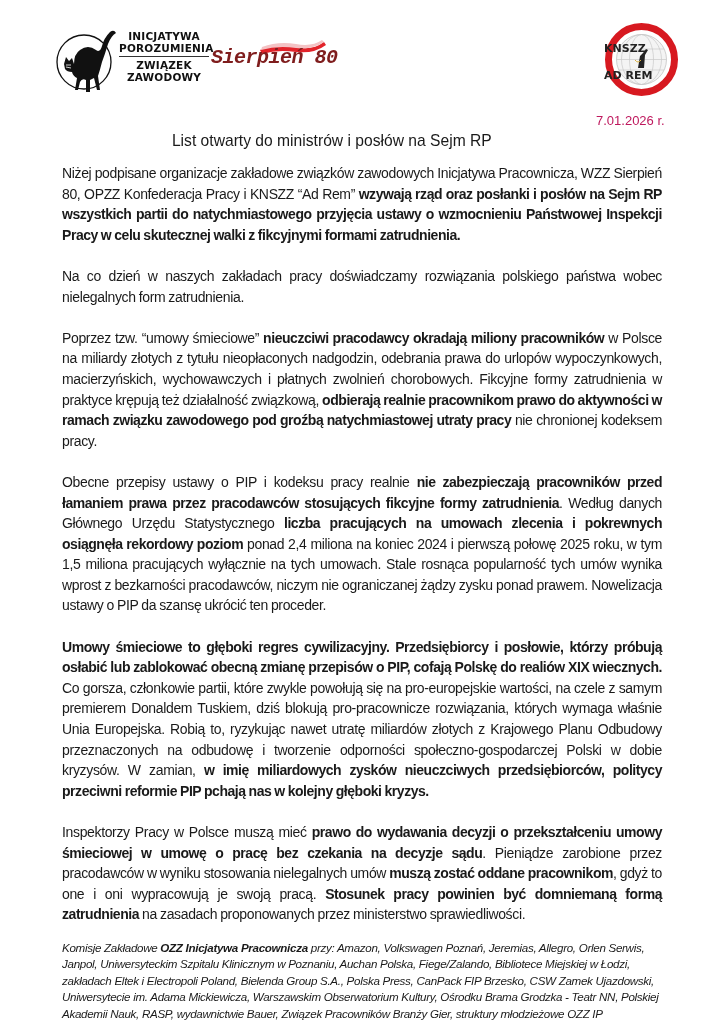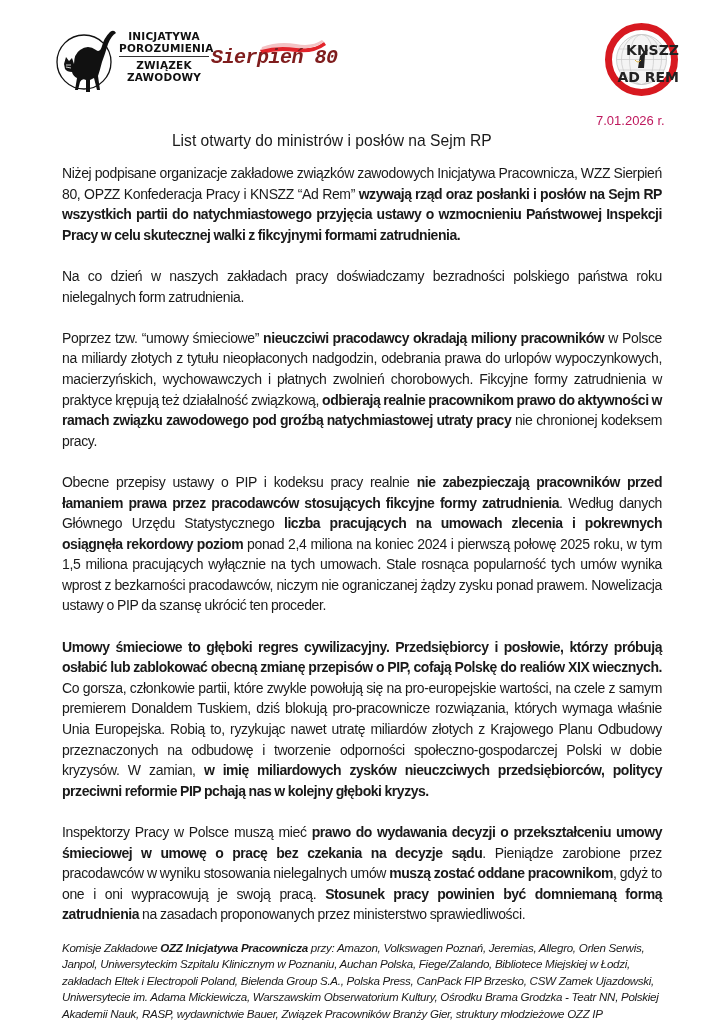--- a/index.html
+++ b/index.html
@@ -8,21 +8,21 @@
   .logo { position: absolute; }
   .ip-logo { left: 44px; top: 24px; width: 150px; height: 72px; }
   .ip-text { position: absolute; left: 63px; top: 6px; width: 90px; font-family: "DejaVu Sans", sans-serif; font-weight: bold; font-size: 10.5px; line-height: 12px; text-align: center; color: #111; letter-spacing: 0.2px; }
   .ip-text .rule { height: 1px; background: #333; margin: 2px 0 2px 0; }
   .s80 { left: 196px; top: 36px; width: 180px; height: 50px; }
   .s80-text { position: absolute; left: 3px; top: 10px; font-family: Liberation Mono, monospace; font-style: italic; font-weight: bold; font-size: 20px; color: #7f1d1d; letter-spacing: -0.5px; white-space: nowrap; }
   .kp { left: 386px; top: 26px; width: 195px; height: 70px; }
   .kp-title { position: absolute; left: 47px; top: 0px; font-family: "Liberation Sans", sans-serif; font-weight: bold; font-size: 25px; color: #d3222a; transform: scaleX(0.78); transform-origin: left top; white-space: nowrap; line-height: 26px; }
   .kp-small { position: absolute; left: 136px; top: 42px; font-size: 3.6px; line-height: 4.5px; color: #888; width: 60px; }
   .adrem { left: 592px; top: 22px; width: 75px; height: 75px; }
-  .adrem-text { position: absolute; width: 75px; text-align: right; font-family: "DejaVu Sans", sans-serif; font-weight: bold; font-size: 14px; color: #222; }
+  .adrem-text { position: absolute; width: 75px; text-align: left; font-family: "DejaVu Sans", sans-serif; font-weight: bold; font-size: 11px; color: #222; }
   .date { position: absolute; left: 596px; top: 113px; font-size: 13px; color: #be185d; }
   .title { position: absolute; left: 0; top: 131px; width: 664px; text-align: center; font-size: 17px; color: #1a1a1a; }
   .title span { display: inline-block; transform: scaleX(0.92); }
   .body { position: absolute; left: 62px; top: 163px; width: 600px; }
   .para { font-size: 14px; line-height: 20.6px; text-align: justify; margin: 0 0 20.6px 0; letter-spacing: -0.35px; word-spacing: -0.5px; }
   .para b { font-weight: bold; letter-spacing: -0.45px; }
   .sig { font-size: 11.6px; line-height: 16.5px; font-style: italic; margin: 0 0 16px 0; letter-spacing: -0.3px; }
   .sig b { font-weight: bold; }
 </style>
 </head>
@@ -71,21 +71,21 @@
   </div>
 </div>
 
 <div class="date">7.01.2026 r.</div>
 
 <div class="title"><span>List otwarty do ministrów i posłów na Sejm RP</span></div>
 
 <div class="body">
   <div id="paras">
       <p class="para"><span>Niżej podpisane organizacje zakładowe związków zawodowych Inicjatywa Pracownicza, WZZ Sierpień 80, OPZZ Konfederacja Pracy i KNSZZ “Ad Rem” </span><b>wzywają rząd oraz posłanki i posłów na Sejm RP wszystkich partii do natychmiastowego przyjęcia ustawy o wzmocnieniu Państwowej Inspekcji Pracy w celu skutecznej walki z fikcyjnymi formami zatrudnienia.</b></p>
-      <p class="para"><span>Na co dzień w naszych zakładach pracy doświadczamy bezradności polskiego państwa roku nielegalnych form zatrudnienia.</span></p>
+      <p class="para"><span>Na co dzień w naszych zakładach pracy doświadczamy rozwiązania polskiego państwa wobec nielegalnych form zatrudnienia.</span></p>
       <p class="para"><span>Poprzez tzw. “umowy śmieciowe” </span><b>nieuczciwi pracodawcy okradają miliony pracowników</b><span> w Polsce na miliardy złotych z tytułu nieopłaconych nadgodzin, odebrania prawa do urlopów wypoczynkowych, macierzyńskich, wychowawczych i płatnych zwolnień chorobowych. Fikcyjne formy zatrudnienia w praktyce krępują też działalność związkową, </span><b>odbierają realnie pracownikom prawo do aktywności w ramach związku zawodowego pod groźbą natychmiastowej utraty pracy</b><span> nie chronionej kodeksem pracy.</span></p>
       <p class="para"><span>Obecne przepisy ustawy o PIP i kodeksu pracy realnie </span><b>nie zabezpieczają pracowników przed łamaniem prawa przez pracodawców stosujących fikcyjne formy zatrudnienia</b><span>. Według danych Głównego Urzędu Statystycznego </span><b>liczba pracujących na umowach zlecenia i pokrewnych osiągnęła rekordowy poziom</b><span> ponad 2,4 miliona na koniec 2024 i pierwszą połowę 2025 roku, w tym  1,5 miliona pracujących wyłącznie na tych umowach. Stale rosnąca popularność tych umów wynika wprost z bezkarności pracodawców, niczym nie ograniczanej żądzy zysku ponad prawem. Nowelizacja ustawy o PIP da szansę ukrócić ten proceder.</span></p>
       <p class="para"><b>Umowy śmieciowe to głęboki regres cywilizacyjny. Przedsiębiorcy i posłowie, którzy próbują osłabić lub zablokować obecną zmianę przepisów o PIP, cofają Polskę do realiów XIX wiecznych.</b><span> Co gorsza, członkowie partii, które zwykle powołują się na pro-europejskie wartości, na czele z samym premierem Donaldem Tuskiem, dziś blokują pro-pracownicze rozwiązania, których wymaga właśnie Unia Europejska. Robią to, ryzykując nawet utratę miliardów złotych z Krajowego Planu Odbudowy przeznaczonych na odbudowę i tworzenie odporności społeczno-gospodarczej Polski w dobie kryzysów. W zamian, </span><b>w imię miliardowych zysków nieuczciwych przedsiębiorców, politycy przeciwni reformie PIP pchają nas w kolejny głęboki kryzys.</b></p>
       <p class="para"><span>Inspektorzy Pracy w Polsce muszą mieć </span><b>prawo do wydawania decyzji o przekształceniu umowy śmieciowej w umowę o pracę bez czekania na decyzje sądu</b><span>. Pieniądze zarobione przez pracodawców w wyniku stosowania nielegalnych umów </span><b>muszą zostać oddane pracownikom</b><span>, gdyż to one i oni wypracowują je swoją pracą. </span><b>Stosunek pracy powinien być domniemaną formą zatrudnienia</b><span> na zasadach proponowanych przez ministerstwo sprawiedliwości.</span></p>
     </div>
   <div id="sigs" style="margin-top:-6px">
       <p class="sig"><span>Komisje Zakładowe </span><b>OZZ Inicjatywa Pracownicza</b><span> przy: Amazon, Volkswagen Poznań, Jeremias, Allegro, Orlen Serwis, Janpol, Uniwersyteckim Szpitalu Klinicznym w Poznaniu, Auchan Polska, Fiege/Zalando, Bibliotece Miejskiej w Łodzi, zakładach Eltek i Electropoli Poland, Bielenda Group S.A., Polska Press, CanPack FIP Brzesko, CSW Zamek Ujazdowski, Uniwersytecie im. Adama Mickiewicza, Warszawskim Obserwatorium Kultury, Ośrodku Brama Grodzka - Teatr NN, Polskiej Akademii Nauk, RASP, wydawnictwie Bauer, Związek Pracowników Branży Gier, struktury młodzieżowe OZZ IP</span></p>
     </div>
 </div>
 

